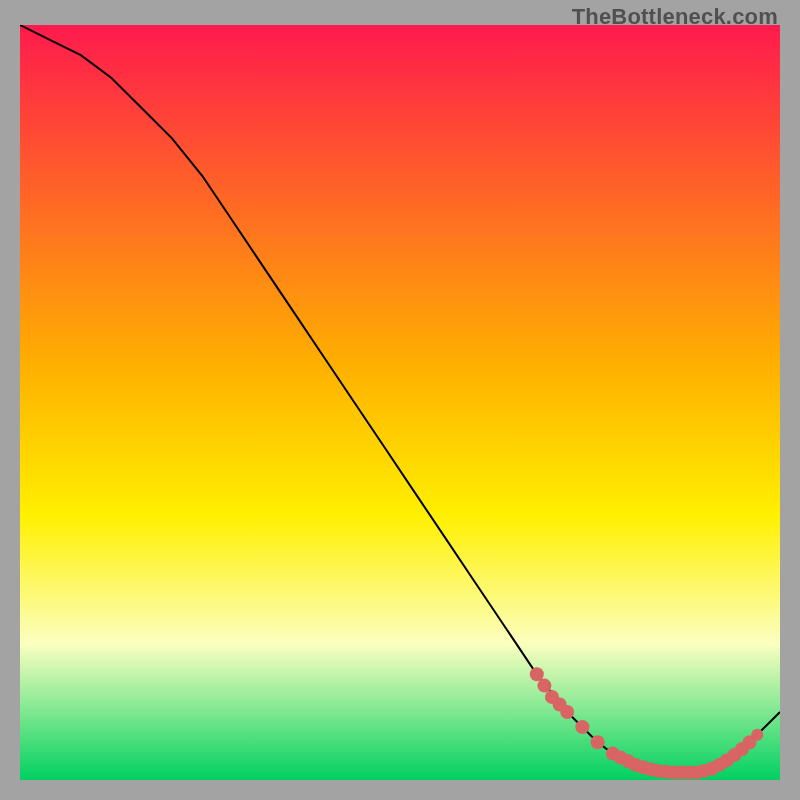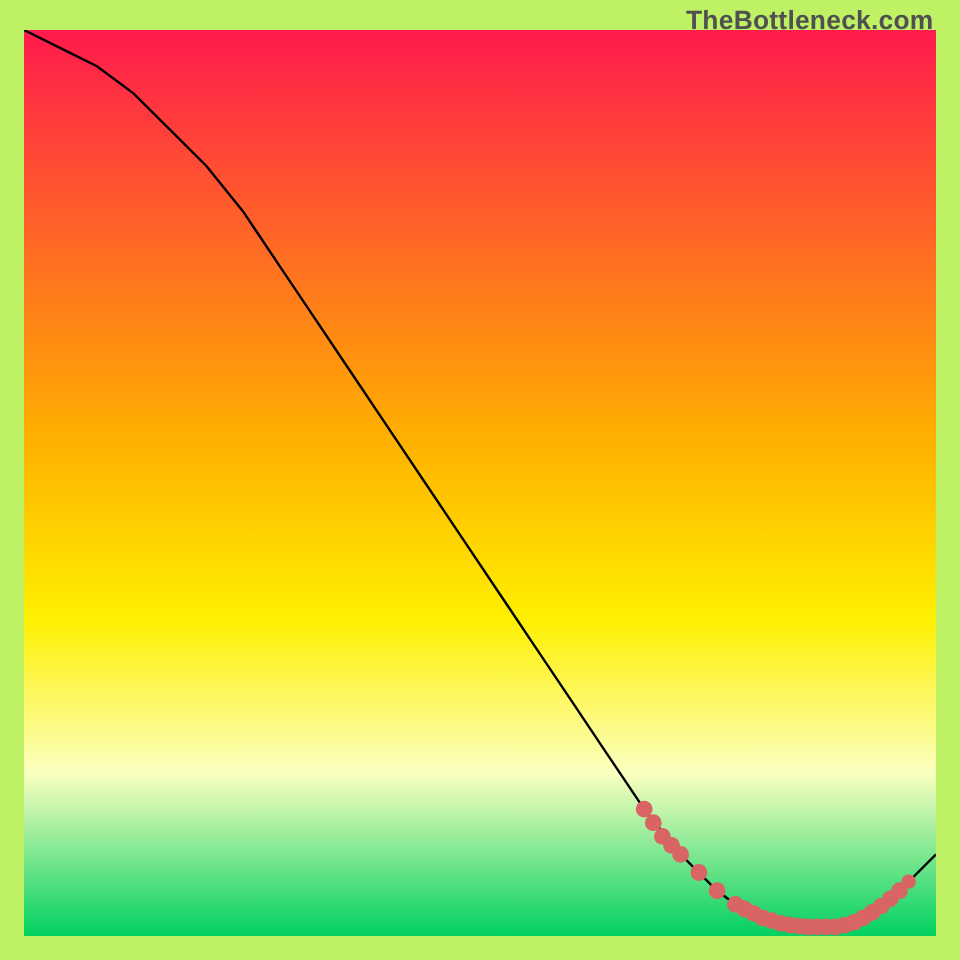--- a/index.html
+++ b/index.html
@@ -1,21 +1,21 @@
 <!DOCTYPE html>
 <html><head>
 <meta charset="utf-8">
 <style>
   * { margin: 0; padding: 0; box-sizing: border-box; }
   html, body { width: 800px; height: 800px; background: #000; overflow: hidden; }
   .container {
     position: relative;
     width: 800px;
     height: 800px;
-    background: #bef264;
+    background: #a3a3a3;
     padding-left: 41px;
   }
   .plot-area {
     position: absolute;
     left: 20px;
     top: 25px;
     width: 760px;
     height: 755px;
   }
   .watermark {

